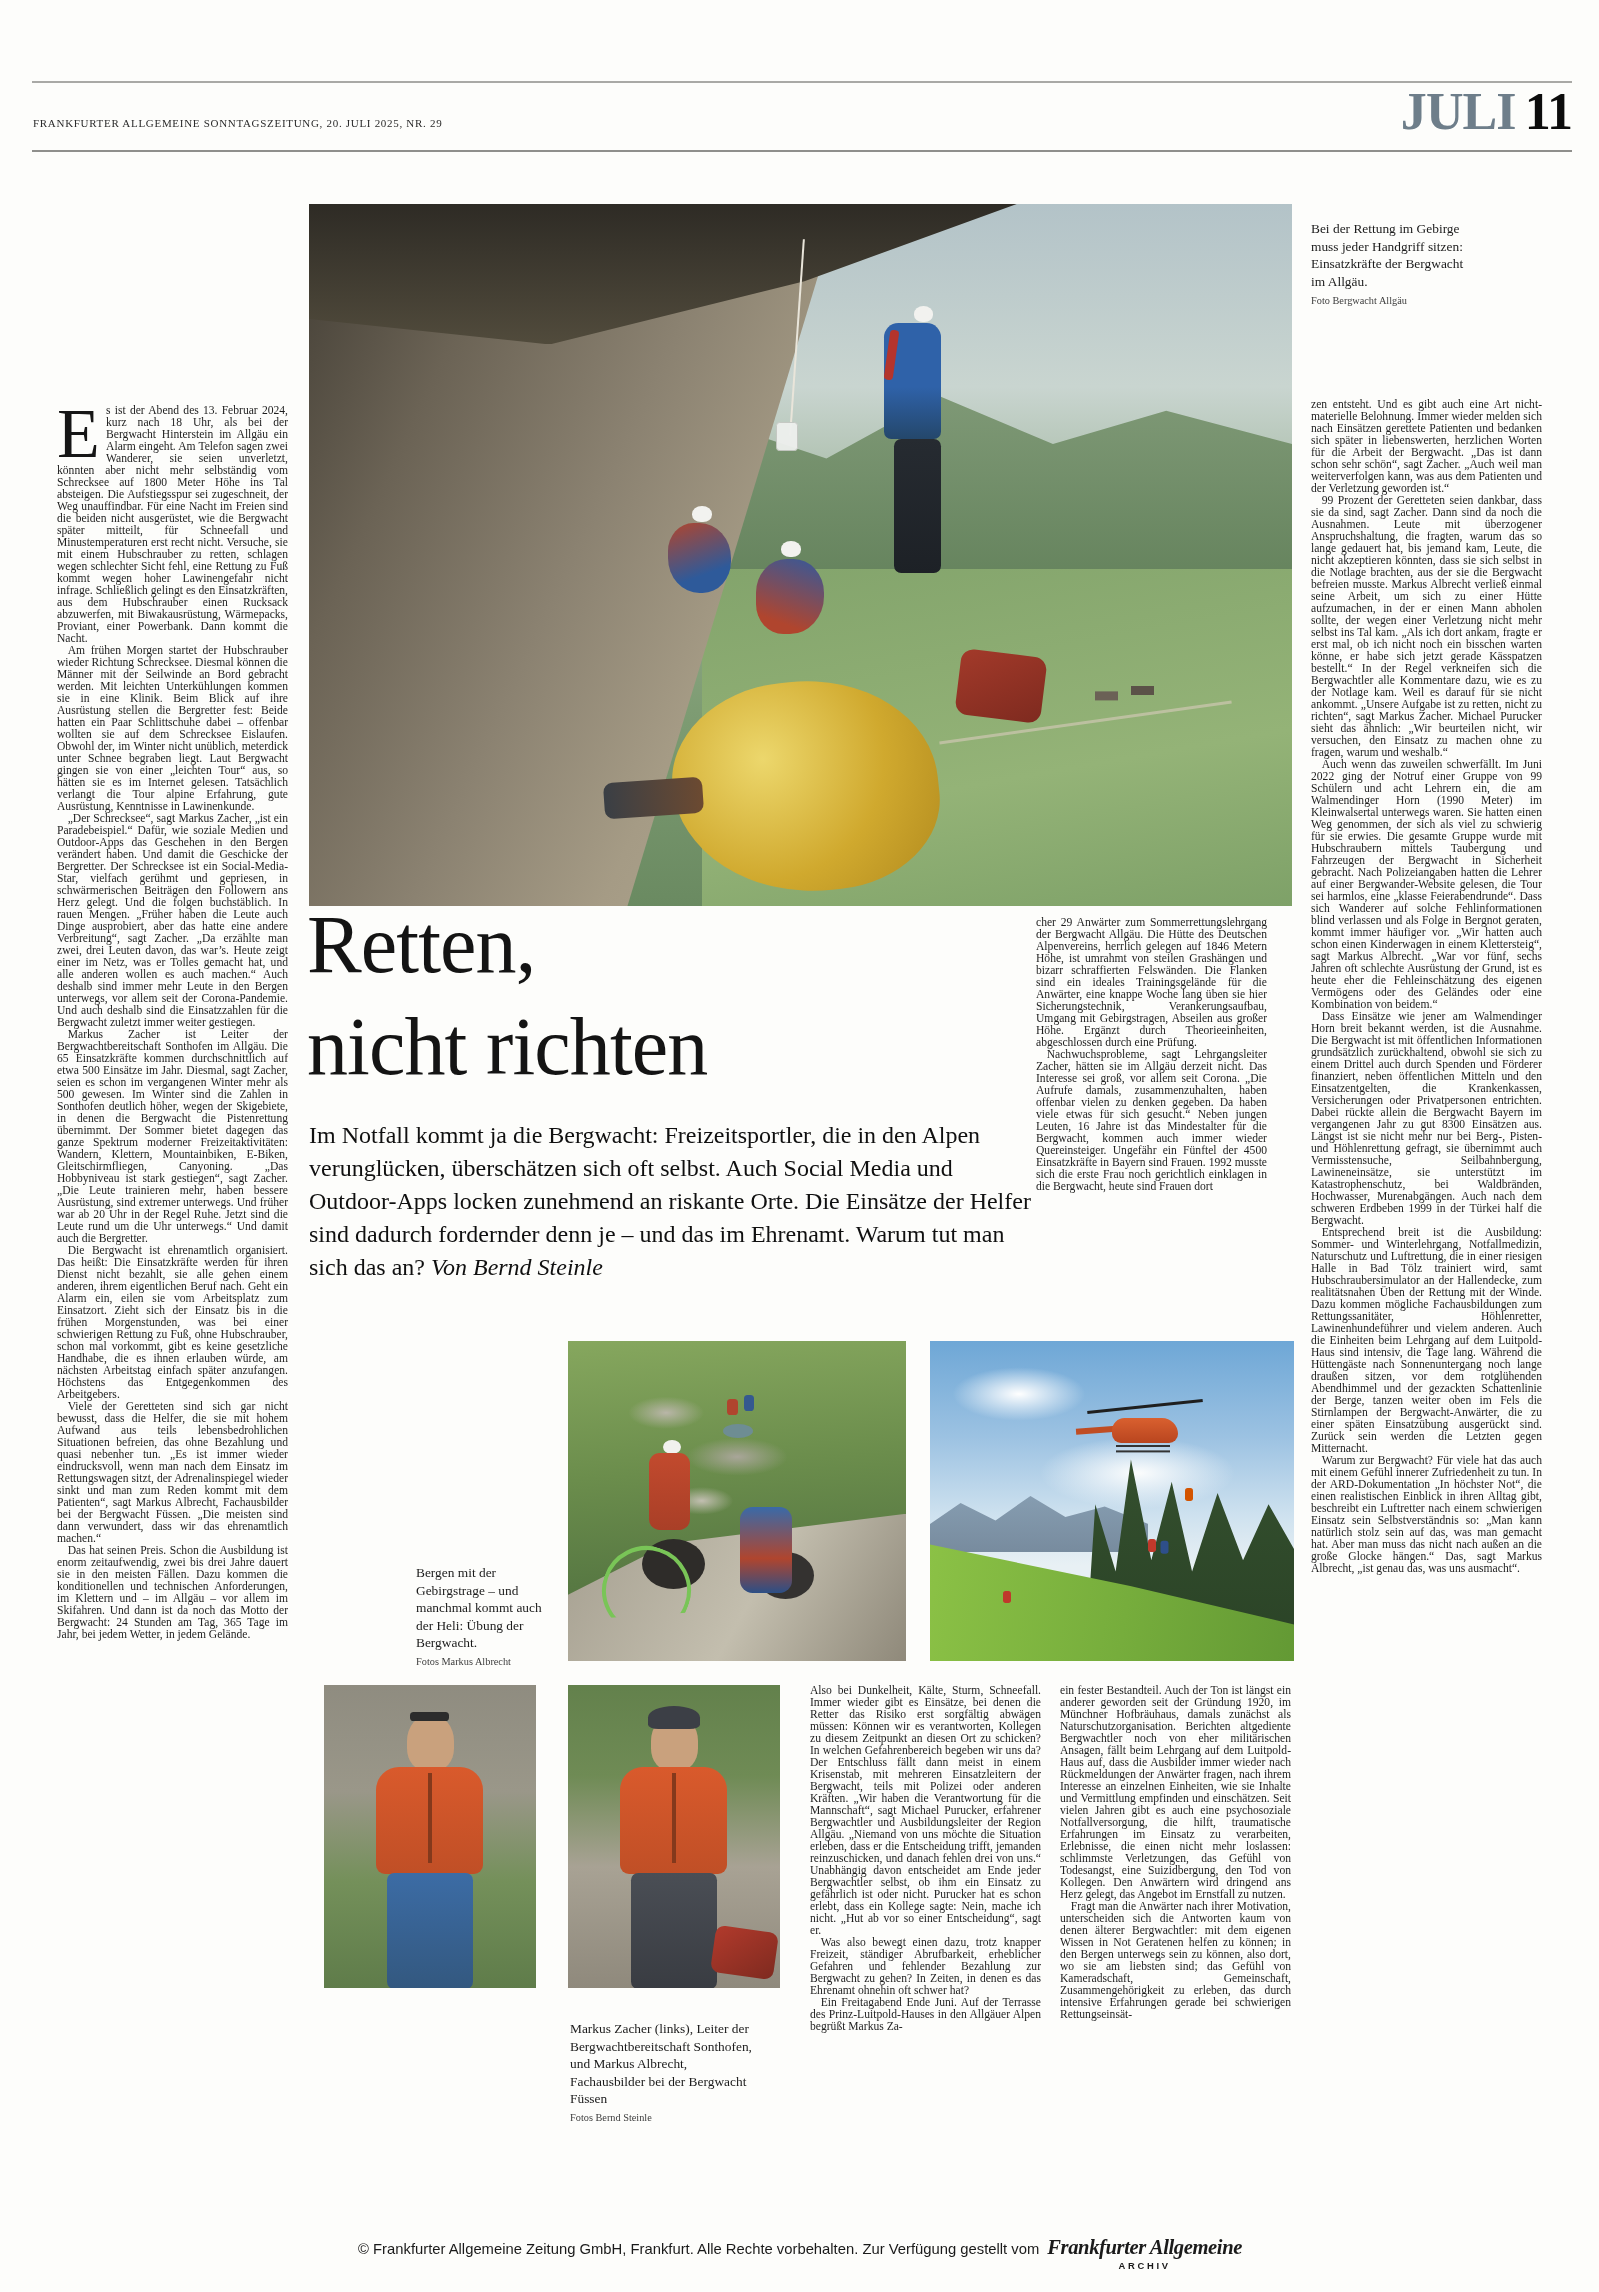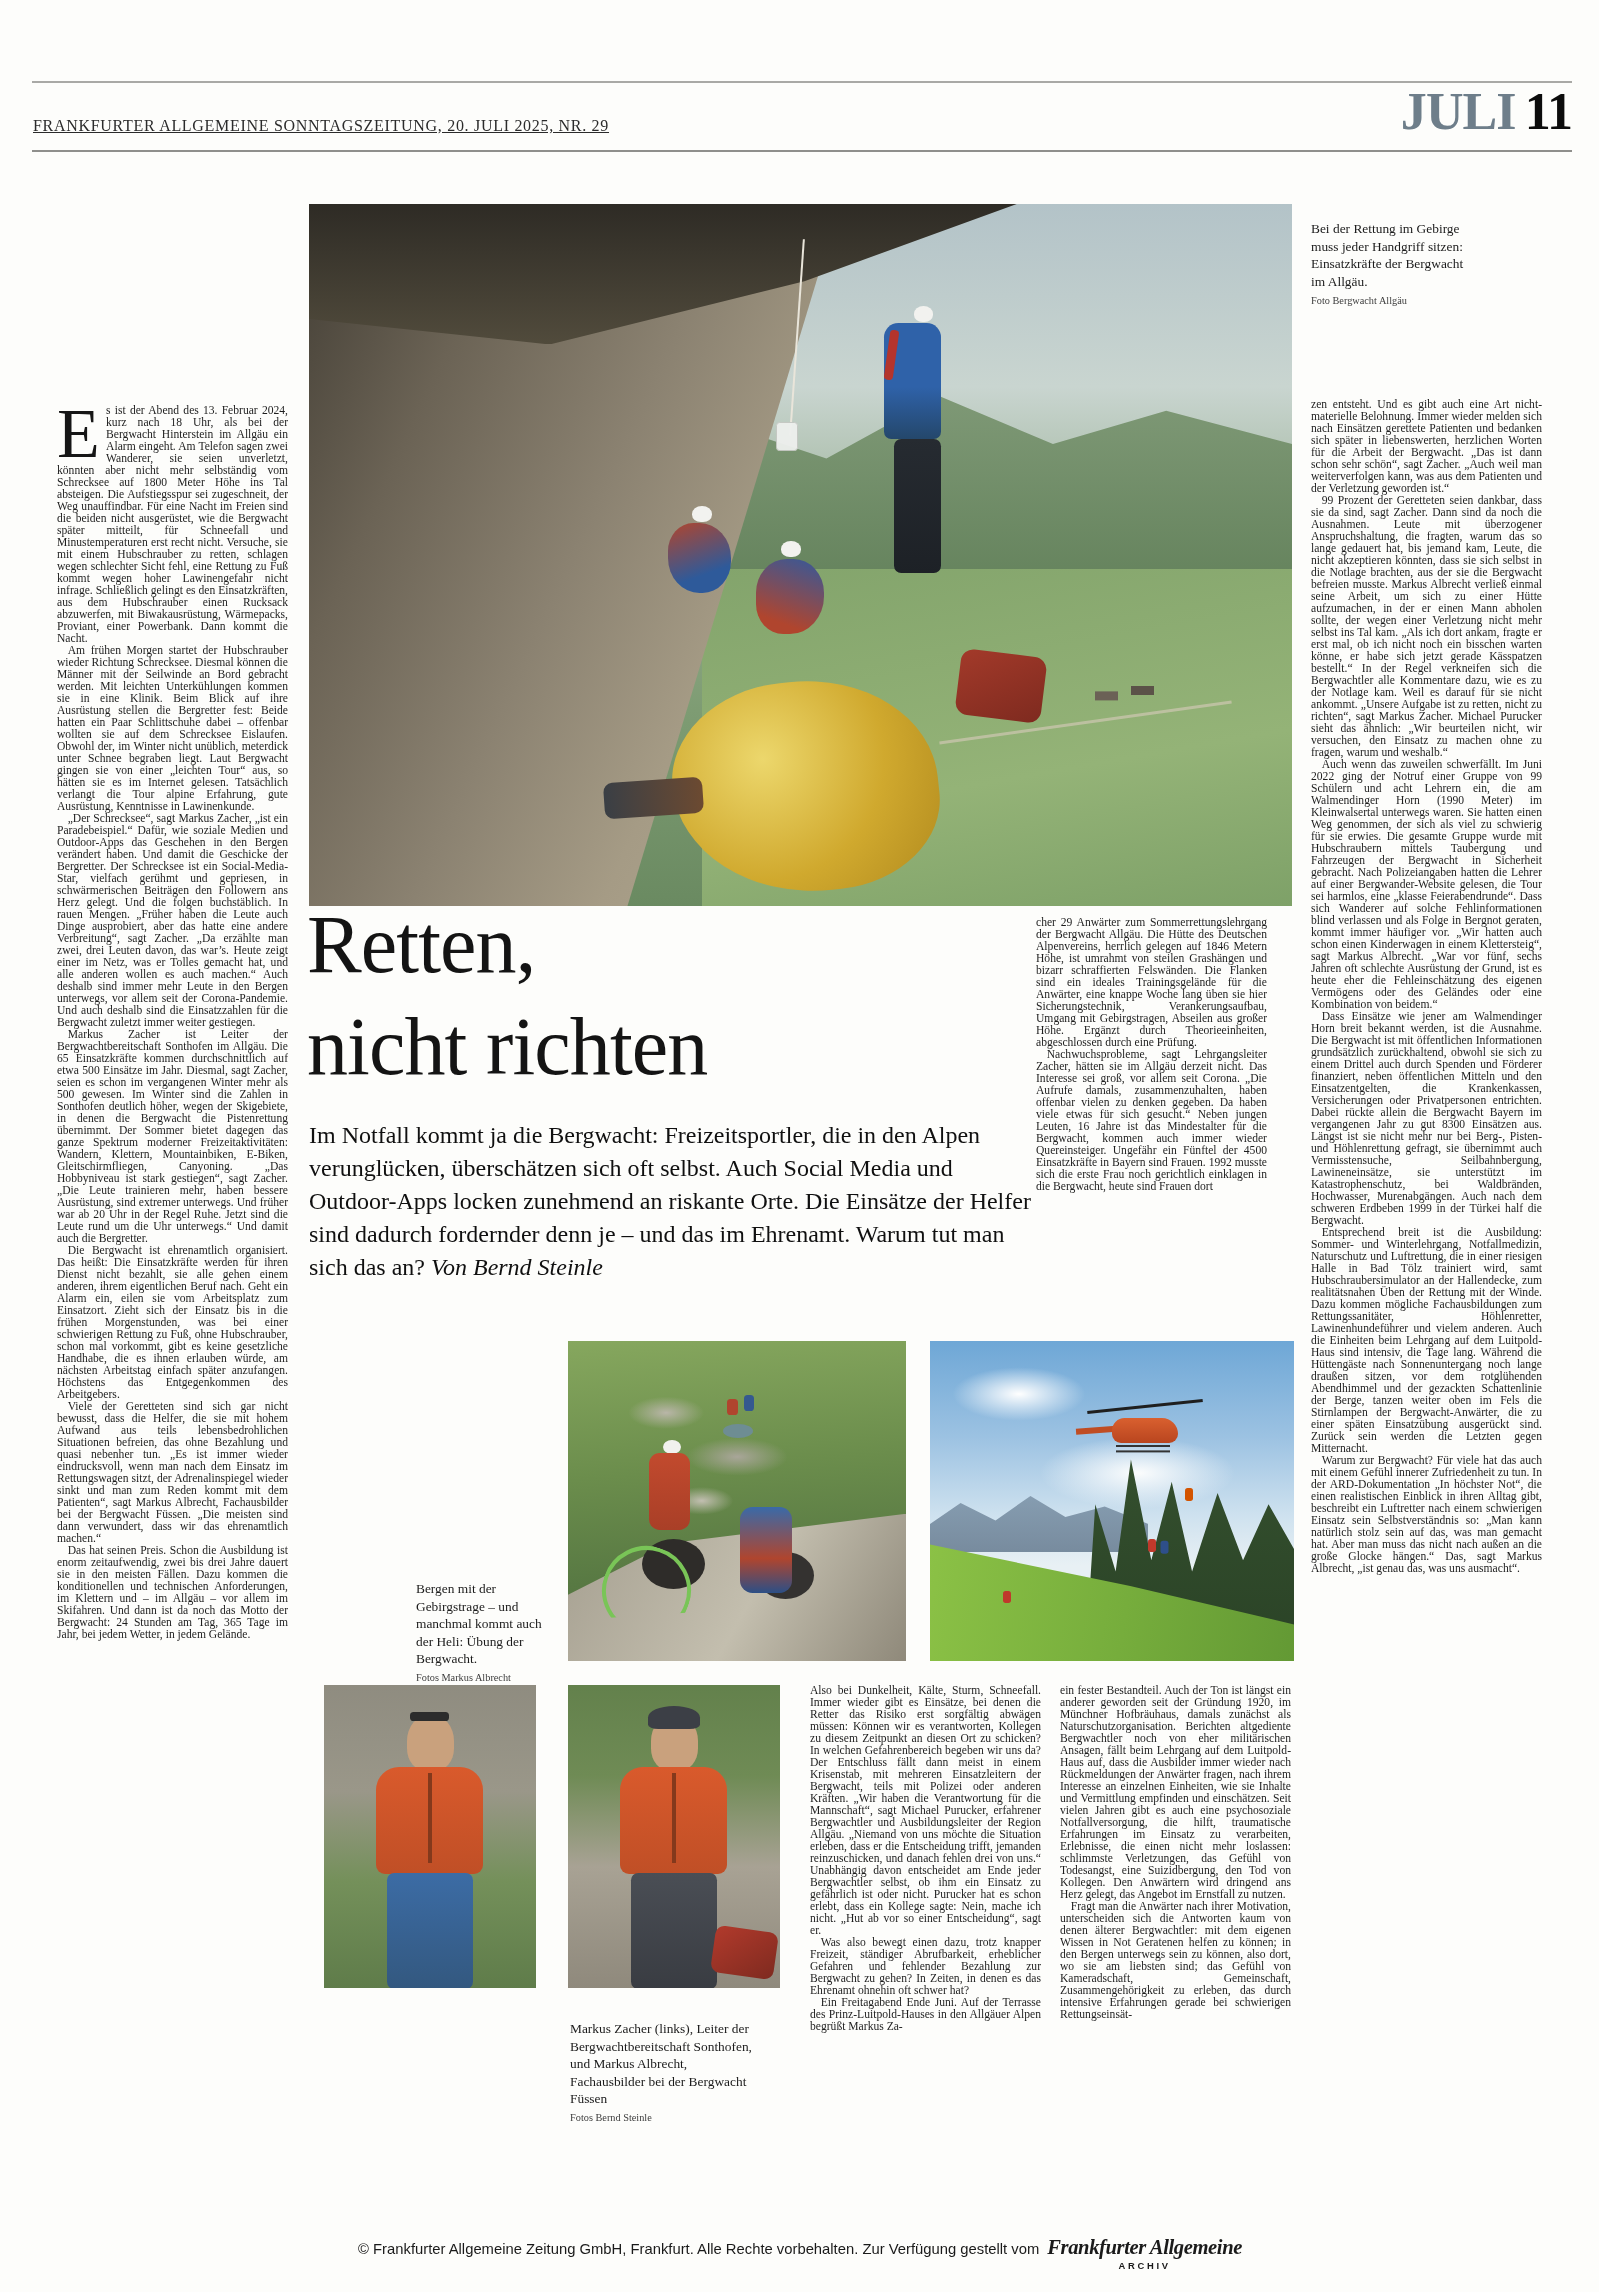--- a/index.html
+++ b/index.html
@@ -2,21 +2,21 @@
 <html lang="de" style="font-size:14.3px"><head>
 <meta charset="utf-8">
 <style>
   html,body{margin:0;padding:0;background:#e9e7e2;}
   #page{position:relative;width:1600px;height:2293px;margin:0 auto;background:#fdfdfb;
         font-family:"Liberation Serif", serif;color:#1c1c1c;overflow:hidden;}
 
   
   .rule-top{position:absolute;left:32px;right:28px;top:81px;height:1.8px;background:#a9a9a6;}
   .rule-bottom{position:absolute;left:32px;right:28px;top:150px;height:1.8px;background:#8f8f8c;}
-  .kicker{position:absolute;left:33px;top:117px;font-size:16px;letter-spacing:0.7px;color:#2b2b2b;text-decoration:underline;}
+  .kicker{position:absolute;left:33px;top:117px;font-size:11px;letter-spacing:0.7px;color:#2b2b2b;}
   .brand{position:absolute;right:28px;top:86px;font-size:52px;line-height:52px;font-weight:bold;letter-spacing:-0.9px;}
   .brand .section{color:#6e7e8a;}
   .brand .pagenum{color:#0c0c0c;margin-left:9px;}
 
   
   .ph{position:absolute;overflow:hidden;background:#888;}
   .ph *{position:absolute;}
 
   
   #photo-main{left:309px;top:204px;width:983px;height:702px;}
@@ -100,21 +100,21 @@
 
   
   #headline{position:absolute;left:307px;top:894px;font-size:82px;line-height:102px;letter-spacing:-0.9px;color:#141414;}
   #standfirst{position:absolute;left:309px;top:1119px;width:736px;font-size:24px;line-height:33px;color:#101010;}
   #standfirst em{font-style:italic;}
 
   
   .cap{position:absolute;font-size:13.4px;line-height:17.5px;color:#1b1b1b;}
   .cap .credit{display:block;font-size:10.3px;line-height:13.4px;color:#3d3d3d;margin-top:3.6px;}
   #cap-lead{left:1311px;top:220px;width:167px;}
-  #cap-bergen{left:416px;top:1564px;width:131px;margin-top:16px;}
+  #cap-bergen{left:416px;top:1564px;width:131px;}
   #cap-portraits{left:570px;top:2020px;width:190px;}
 
   
   .textcol{position:absolute;width:231px;text-align:justify;font-size:11.6px;line-height:12px;
            color:#1d1d1d;overflow:hidden;hyphens:auto;-webkit-hyphens:auto;}
   .textcol p{margin:0;text-indent:10.7px;}
   .textcol p.cont{text-indent:0;}
   #col-1{left:57px;top:405px;height:1562px;}
   #col-4{left:810px;top:1685px;height:503px;}
   #col-5-top{left:1036px;top:917px;height:394px;}

